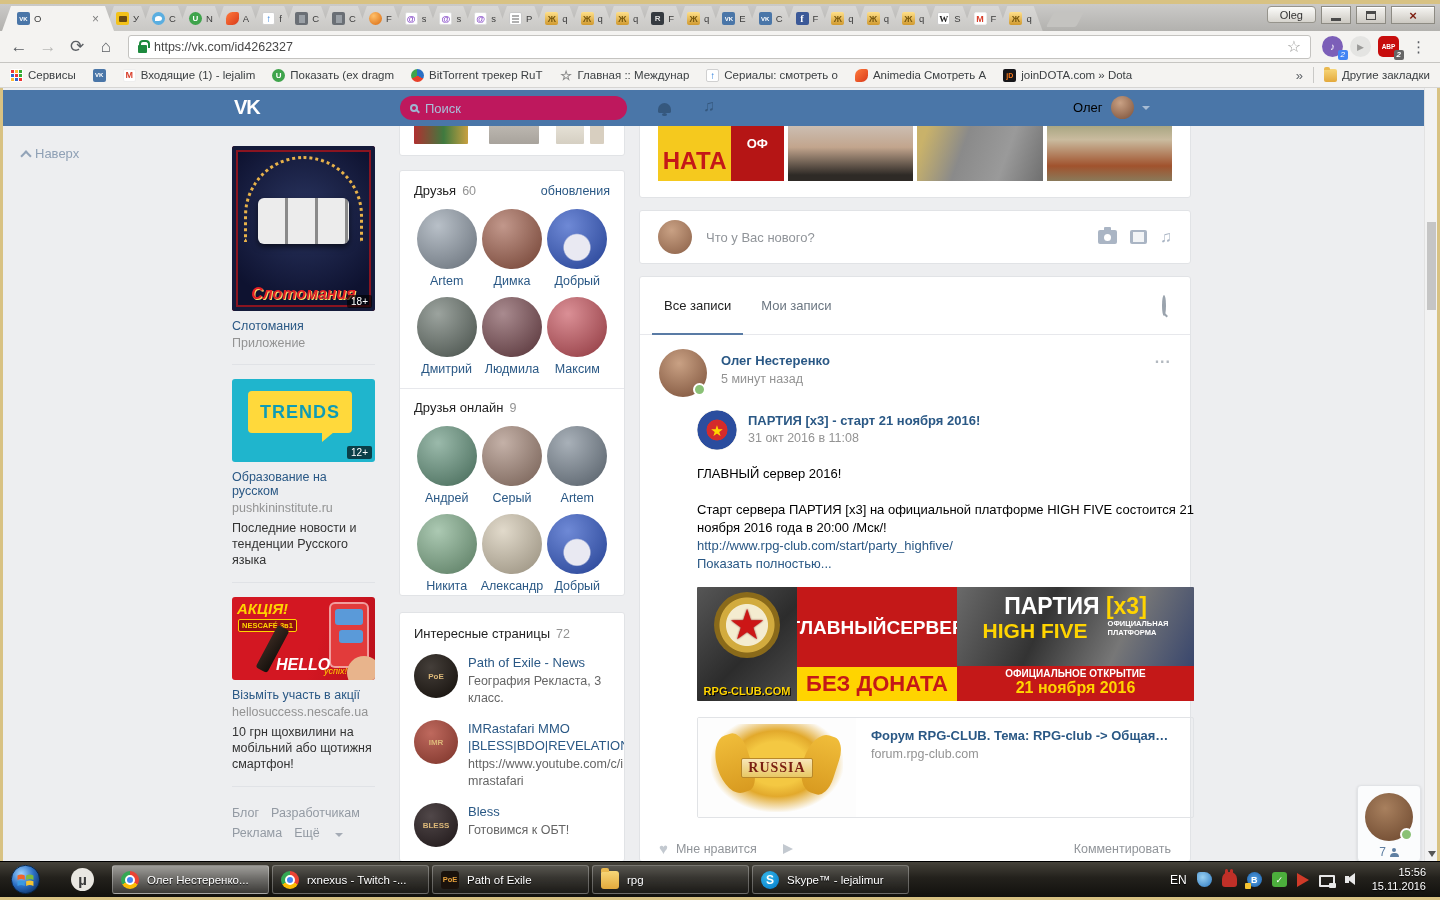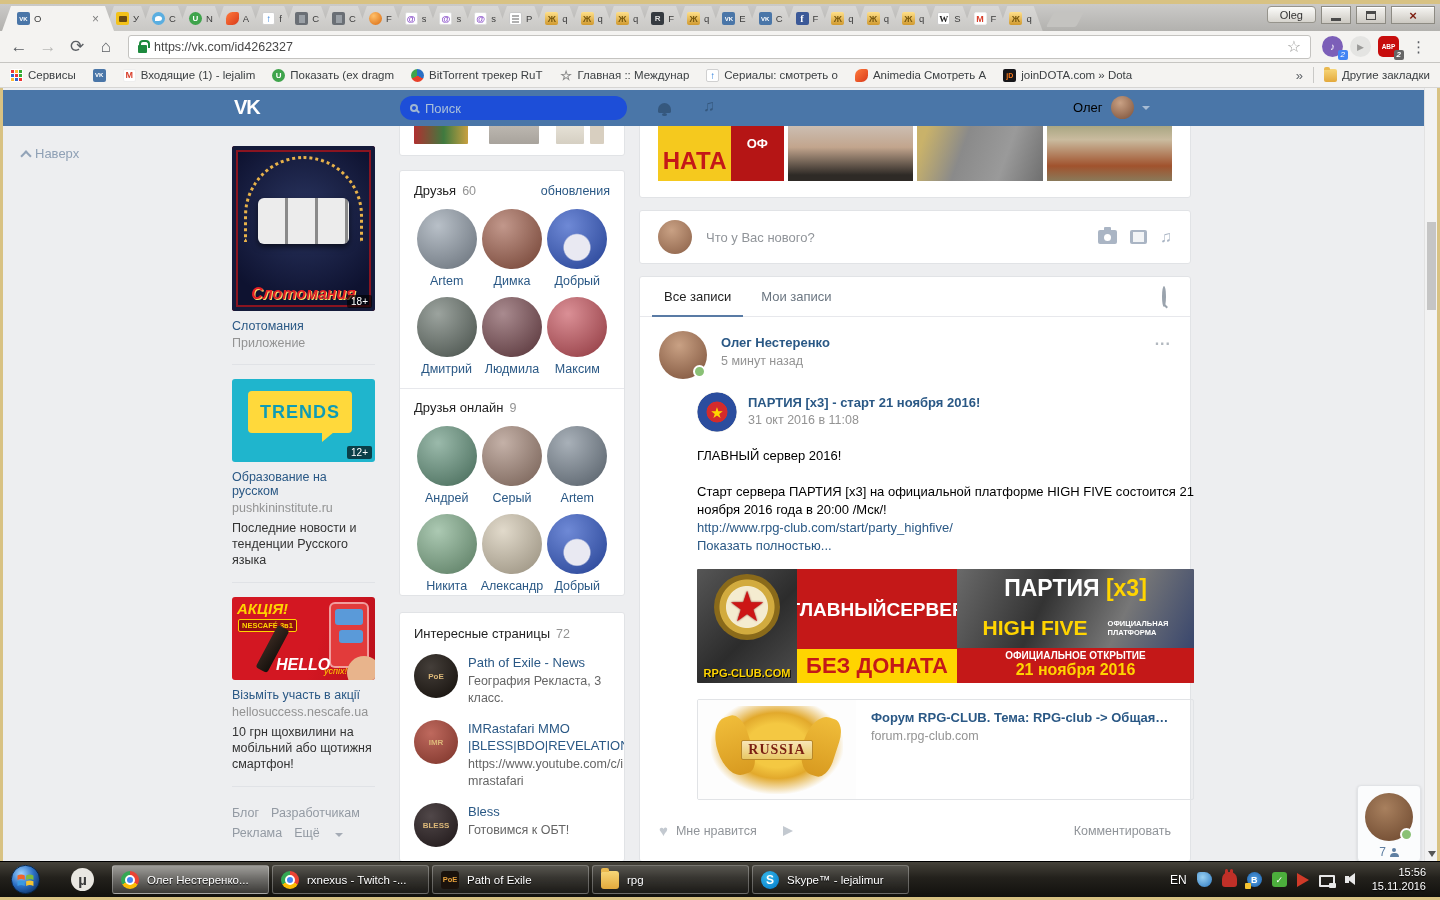--- a/index.html
+++ b/index.html
@@ -62,21 +62,21 @@
 #bmbar{position:absolute;top:63px;left:0;right:0;height:25px;background:#f4f3f1;border-bottom:1px solid #d6d5d3;display:flex;align-items:center;padding:0 10px;font-size:11.5px;color:#3c4043}
 #bm-items{display:flex;align-items:center;gap:17px}
 .bm{display:flex;align-items:center;gap:5px;white-space:nowrap}
 #bm-right{margin-left:auto;display:flex;align-items:center;gap:10px}
 .bm-overflow{color:#5f6368;font-size:13px}
 .bm-div{width:1px;height:16px;background:#c9c9c7}
 
 #viewport{position:absolute;top:88px;left:3px;width:1421px;height:774px;background:#edeef0;overflow:hidden}
 #vkheader{position:absolute;top:2px;left:0;width:100%;height:36px;background:#4a76a8;z-index:50}
 #vk-logo{position:absolute;left:231px;top:6px;color:#fff;font-size:20px;font-weight:bold;letter-spacing:-1px}
-#vk-search{position:absolute;left:397px;top:6px;width:227px;height:24px;background:#1d4ed8;border-radius:12px;display:flex;align-items:center;padding:0 10px;gap:7px}
+#vk-search{position:absolute;left:397px;top:6px;width:227px;height:24px;background:#be185d;border-radius:12px;display:flex;align-items:center;padding:0 10px;gap:7px}
 .mag{width:8px;height:8px;border:2px solid #9fb6d2;border-radius:50%;position:relative;flex:none}
 .mag::after{content:"";position:absolute;width:5px;height:2px;background:#9fb6d2;transform:rotate(45deg);right:-4px;bottom:-2px}
 #vk-search .ph{color:#a9c0da;font-size:13px}
 .ic-bell{position:absolute;left:655px;top:13px;width:13px;height:10px;background:#35587e;border-radius:7px 7px 2px 2px}
 .ic-bell::after{content:"";position:absolute;left:4px;bottom:-3px;width:5px;height:3px;background:#35587e;border-radius:50%}
 .ic-note{position:absolute;left:700px;top:7px;color:#35587e;font-size:16px}
 #vk-user{position:absolute;left:1070px;top:6px;display:flex;align-items:center;gap:8px}
 #vk-user .uname{color:#000000;font-size:13px}
 .uavatar{width:23px;height:23px;border-radius:50%;background:radial-gradient(circle at 40% 30%,#c9a184,#7a4f38)}
 .caret-down{width:0;height:0;border-left:4px solid transparent;border-right:4px solid transparent;border-top:4px solid #a7bcd4}
@@ -144,21 +144,21 @@
 .cavatar{width:34px;height:34px;border-radius:50%;background:radial-gradient(circle at 40% 30%,#c9a184,#8a5f46)}
 .cph{color:#909499;font-size:13px}
 .cicons{margin-left:auto;display:flex;gap:13px;align-items:center}
 .ic-cam{width:19px;height:14px;background:#aab5c4;border-radius:2px;position:relative}
 .ic-cam::before{content:"";position:absolute;top:-3px;left:6px;width:7px;height:4px;background:#aab5c4;border-radius:1px}
 .ic-cam::after{content:"";position:absolute;inset:0;margin:auto;width:7px;height:7px;border-radius:50%;background:#fff}
 .ic-film{width:17px;height:14px;background:#aab5c4;border-radius:2px;position:relative}
 .ic-film::after{content:"";position:absolute;inset:2px 3px;background:#fff;opacity:.85}
 .ic-mus{color:#aab5c4;font-size:16px}
 #wall{left:636px;top:188px;width:552px;height:586px}
-#wall-tabs{height:40px;border-bottom:1px solid #e7e8ec;display:flex;align-items:center;padding:0 24px;gap:30px}
+#wall-tabs{height:58px;border-bottom:1px solid #e7e8ec;display:flex;align-items:center;padding:0 24px;gap:30px}
 .wtab{font-size:13px;height:100%;display:flex;align-items:center;position:relative;color:#6a7580}
 .wtab.active{color:#222}
 .wtab.active::after{content:"";position:absolute;left:-12px;right:-12px;bottom:-1px;height:2px;background:#597ba5}
 .wsearch{margin-left:auto}
 .mag.gray{border-color:#9aa3ad}.mag.gray::after{background:#9aa3ad}
 #post{padding:14px 19px}
 .post-head{display:flex;gap:14px}
 .post-avatar{width:48px;height:48px;border-radius:50%;background:radial-gradient(circle at 42% 30%,#c9a184,#7a4f38);position:relative;flex:none}
 .post-avatar::after{content:"";position:absolute;right:1px;bottom:1px;width:9px;height:9px;border-radius:50%;background:#8ac176;border:2px solid #fff}
 .post-name{color:#2a5885;font-weight:bold;font-size:13px;margin-top:4px}
@@ -177,21 +177,21 @@
 .bn-left{width:100px;background:linear-gradient(135deg,#565656,#2c2c2c 55%,#4e4e4e);position:relative;display:flex;align-items:flex-end;justify-content:center;padding-bottom:4px;flex:none}
 .bn-star{position:absolute;top:5px;left:50%;transform:translateX(-50%);width:66px;height:66px;border-radius:50%;background:radial-gradient(circle,#f4ecd0 0 44%,#d2ab3e 46% 58%,#8a6a1a 60%);display:flex;align-items:center;justify-content:center}
 .bn-star span{color:#cc1616;font-size:42px;line-height:42px;text-shadow:0 0 2px #7a0d0d}
 .bn-logo{color:#ffd400;font-weight:bold;font-size:11px;text-shadow:1px 1px 0 #000;white-space:nowrap}
 .bn-mid{width:160px;display:flex;flex-direction:column;flex:none}
 .bn-mid-top{flex:1;background:#c41818;color:#fff;font-weight:bold;font-size:19px;line-height:29px;display:flex;align-items:center;justify-content:center}
 .bn-mid-bot{height:34px;background:#ffd400;color:#c41818;font-weight:bold;font-size:22px;display:flex;align-items:center;justify-content:center}
 .bn-right{flex:1;background:linear-gradient(115deg,#6a6a6a,#333 35%,#777 65%,#2d3d6b);display:flex;flex-direction:column;align-items:center;padding-top:7px}
 .bn-r1{color:#fff;font-weight:bold;font-size:23px;line-height:24px}
 .bn-r1 em{font-style:normal;color:#ffd400}
-.bn-r2{display:flex;align-items:center;gap:20px;margin-top:16px}
+.bn-r2{display:flex;align-items:flex-start;gap:20px;margin-top:1px}
 .bn-hf{color:#ffd400;font-weight:bold;font-size:21px}
 .bn-plat{color:#fff;font-weight:bold;font-size:7.5px;line-height:9px}
 .bn-r3{margin-top:auto;width:100%;background:#c41818;text-align:center;padding:2px 0 4px}
 .bn-open{color:#fff;font-weight:bold;font-size:10px}
 .bn-date{color:#ffd400;font-weight:bold;font-size:16px}
 #preview{margin-top:16px;width:497px;height:101px;border:1px solid #e1e3e6;border-radius:2px;display:flex;overflow:hidden}
 .pv-img{width:158px;flex:none;background:#fdfdfd;display:flex;align-items:center;justify-content:center}
 .eagle{width:132px;height:88px;background:radial-gradient(ellipse at 50% 45%,#f4c842 0 32%,#e2a92c 48%,#fdfdfd 72%);display:flex;align-items:center;justify-content:center;position:relative}
 .eagle::before,.eagle::after{content:"";position:absolute;top:10px;width:34px;height:60px;background:linear-gradient(#f0bd3a,#d89a20);border-radius:60% 40% 40% 60%}
 .eagle::before{left:6px;transform:rotate(-18deg)}

